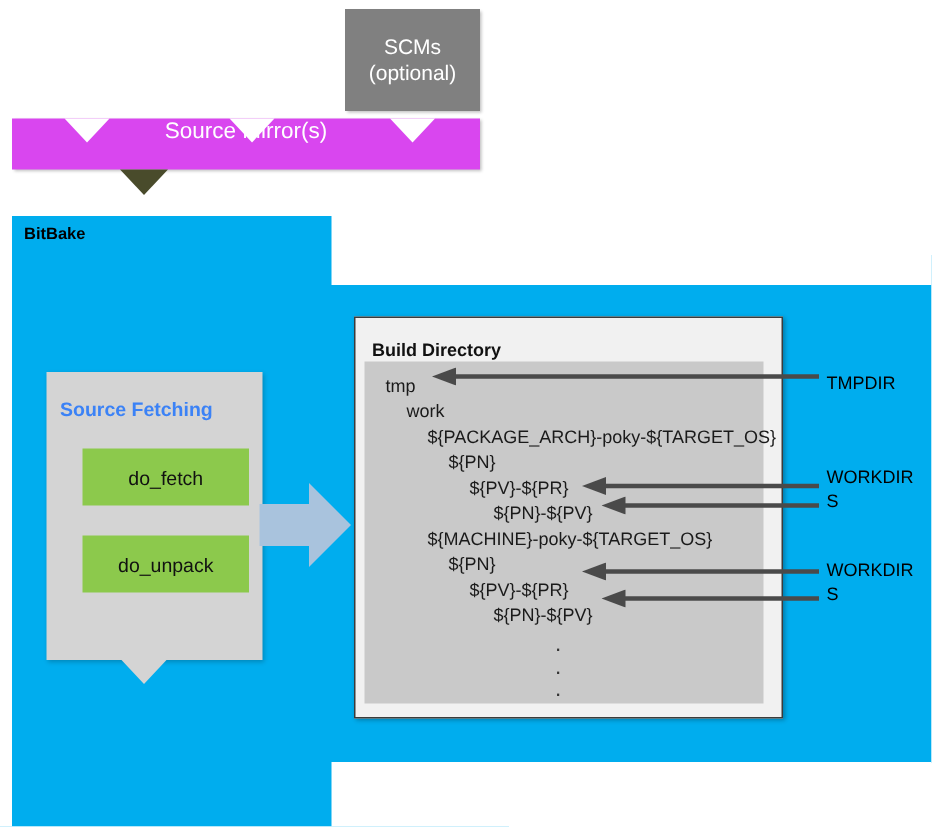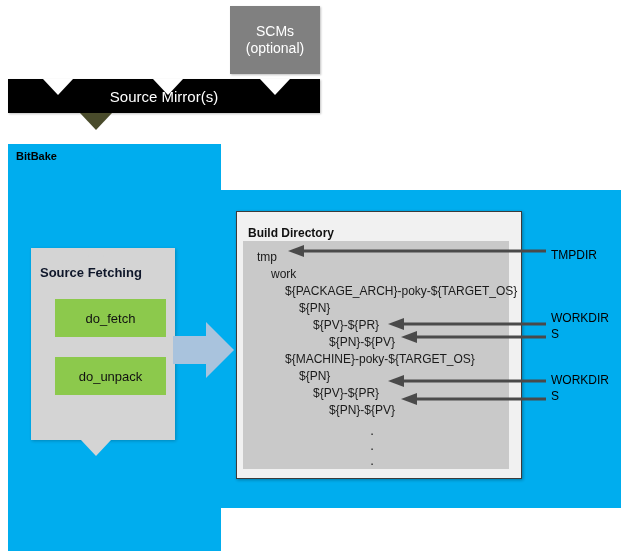--- a/index.html
+++ b/index.html
@@ -29,25 +29,25 @@
     display: flex;
     align-items: center;
     justify-content: center;
     padding: 0 4px;
     box-shadow: 1px 1px 2px rgba(0,0,0,0.25);
   }
   .src-box span { display: block; white-space: pre-line; }
 
   
   .mirror-bar {
-    background: #000000;
+    background: #d946ef;
     color: #ffffff;
     font-size: 15px;
     display: flex;
-    align-items: center;
+    align-items: flex-start;
     justify-content: center;
     box-shadow: 1px 1px 2px rgba(0,0,0,0.25);
   }
 
   
   .notch-white {
     width: 0; height: 0;
     border-left: 15px solid transparent;
     border-right: 15px solid transparent;
     border-top: 16px solid #ffffff;
@@ -81,21 +81,21 @@
     font-size: 11px;
     font-weight: bold;
   }
 
   
   .fetch-panel {
     background: #D4D4D4;
     box-shadow: 1px 1px 3px rgba(0,0,0,0.22);
   }
   .fetch-title {
-    color: #0f172a;
+    color: #3b82f6;
     font-size: 13px;
     font-weight: bold;
   }
   .task-box {
     background: #8CC94C;
     color: #111111;
     font-size: 13px;
     display: flex;
     align-items: center;
     justify-content: center;

